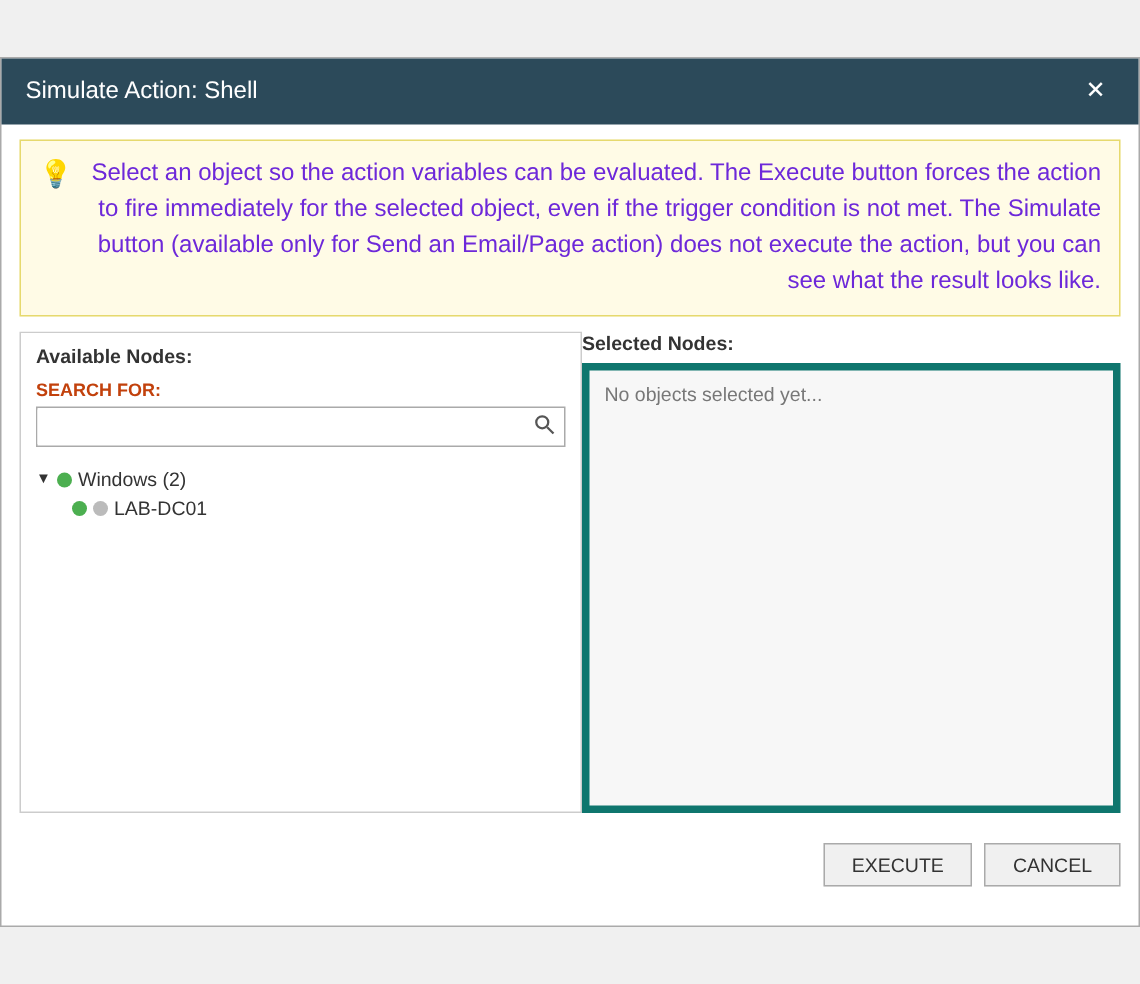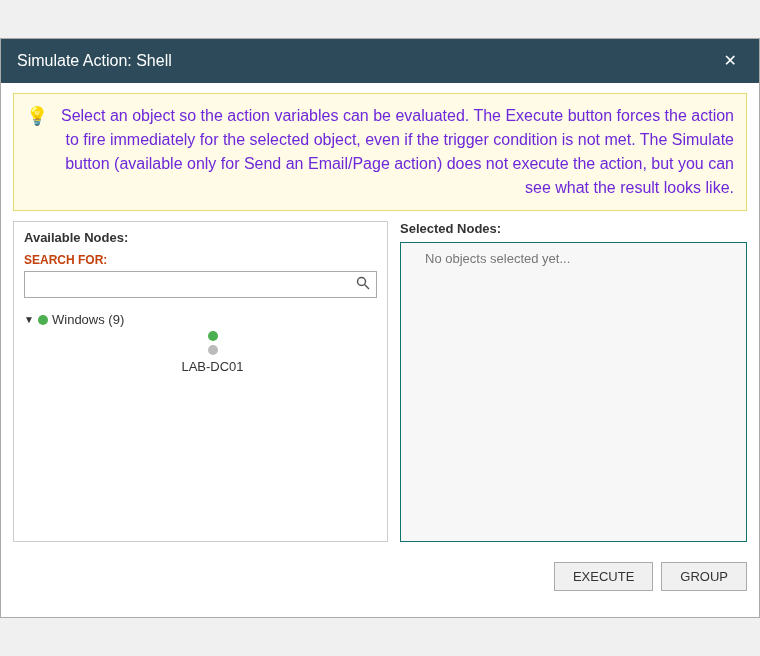--- a/index.html
+++ b/index.html
@@ -65,21 +65,20 @@
       font-size: 16px;
       color: #6d28d9;
       line-height: 1.5;
       text-align: right;
     }
 
     .dialog-body {
       display: flex;
       flex: 1;
       padding: 0 12px 12px 12px;
-      gap: 12px;
       overflow: hidden;
     }
 
     .left-panel {
       width: 375px;
       flex-shrink: 0;
       display: flex;
       flex-direction: column;
       border: 1px solid #ccc;
       background: #fff;
@@ -176,43 +175,42 @@
     .tree-group-label {
       font-size: 13px;
       color: #333;
     }
     .tree-item {
       display: flex;
       align-items: center;
       gap: 4px;
       padding: 2px 0 2px 24px;
       cursor: pointer;
+    }
+    .tree-item-label {
+      font-size: 13px;
+      color: #333;
+    }
+
+    .right-panel {
+      flex: 1;
+      display: flex;
       flex-direction: column;
     }
-    .tree-item-label {
-      font-size: 13px;
-      color: #333;
-    }
-
-    .right-panel {
-      flex: 1;
-      display: flex;
-      flex-direction: column;
-    }
     .right-panel-label {
       font-weight: bold;
       font-size: 13px;
       color: #333;
       padding-bottom: 6px;
     }
     .selected-nodes-box {
       flex: 1;
-      border: 1px solid #0f766e;
+      border: 5px solid #0f766e;
       background: #f7f7f7;
-      padding: 8px 24px;
+      padding: 8px 10px;
       color: #777;
       font-size: 13px;
     }
 
     .dialog-footer {
       padding: 8px 12px 26px 12px;
       display: flex;
       justify-content: flex-end;
       gap: 8px;
       flex-shrink: 0;
@@ -263,37 +261,37 @@
               <line x1="8.8" y1="8.8" x2="13" y2="13" stroke="#555" stroke-width="1.5"></line>
             </svg>
           </button>
         </div>
       </div>
 
       <div class="tree-area">
         <div class="tree-group">
           <span class="tree-arrow">▼</span>
           <span class="dot-green"></span>
-          <span class="tree-group-label">Windows (9)</span>
+          <span class="tree-group-label">Windows (2)</span>
         </div>
         <div class="tree-item">
           <span class="dot-green"></span>
           <span class="dot-gray"></span>
           <span class="tree-item-label">LAB-DC01</span>
         </div>
       </div>
     </div>
 
     <div class="right-panel">
       <div class="right-panel-label">Selected Nodes:</div>
       <div class="selected-nodes-box">
         <span>No objects selected yet...</span>
       </div>
     </div>
 
   </div>
 
   <div class="dialog-footer">
     <button class="btn btn-execute">EXECUTE</button>
-    <button class="btn btn-cancel">GROUP</button>
+    <button class="btn btn-cancel">CANCEL</button>
   </div>
 
 </div>
 
 </body></html>

